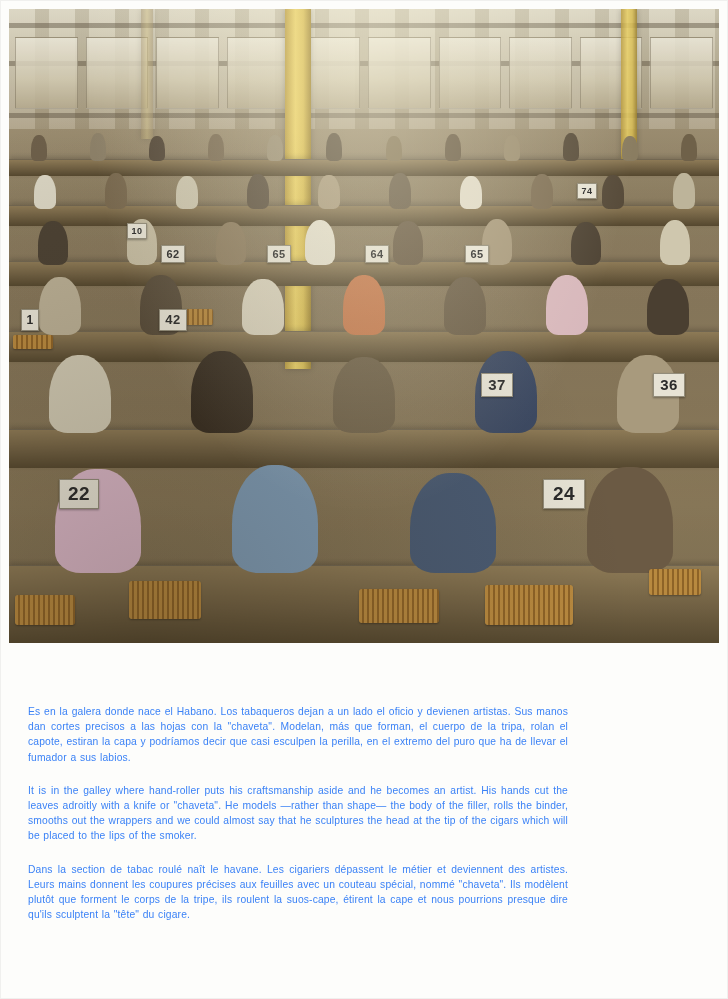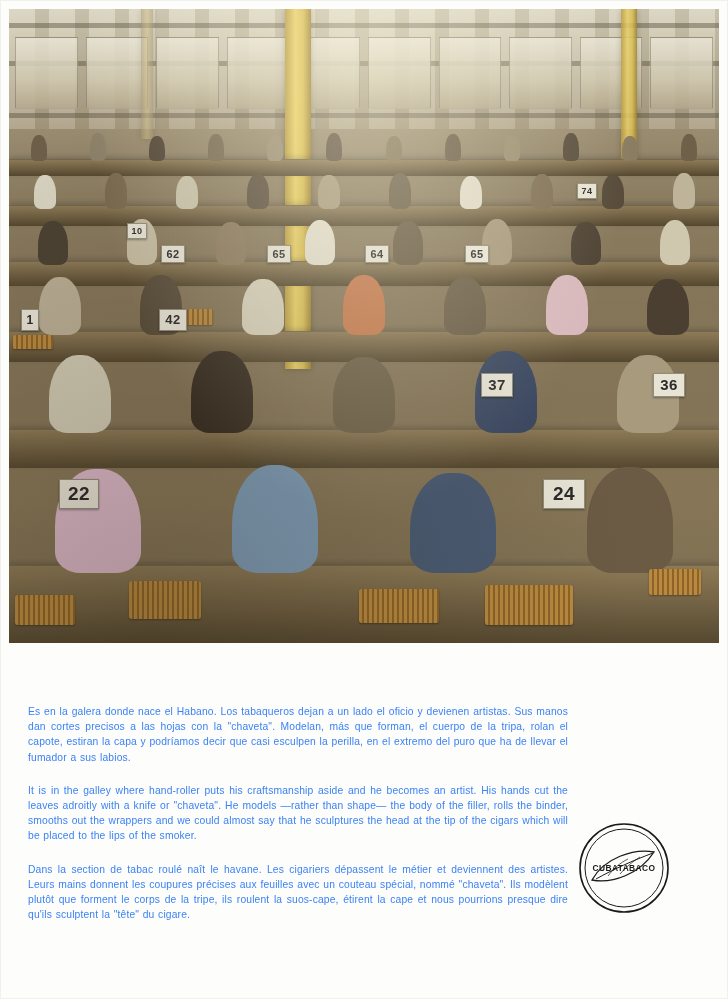--- a/index.html
+++ b/index.html
@@ -320,26 +320,15 @@
       <div class="haze"></div>
     </div>
   </div>
 
   <div class="text-col">
     <p class="para">Es en la galera donde nace el Habano.  Los tabaqueros dejan a un lado el oficio y devienen artistas.  Sus manos dan cortes precisos a las hojas con la "chaveta".  Modelan, más que forman, el cuerpo de la tripa, rolan el capote, estiran la capa y podríamos decir que casi esculpen la perilla, en el extremo del puro que ha de llevar el fumador a sus labios.</p>
     <p class="para">It is in the galley where hand-roller puts his craftsmanship aside and he becomes an artist.  His hands cut the leaves adroitly with a knife or "chaveta".  He models —rather than shape— the body of the filler, rolls the binder, smooths out the wrappers and we could almost say that he sculptures the head at the tip of the cigars which will be placed to the lips of the smoker.</p>
     <p class="para">Dans la section de tabac roulé naît le havane.  Les cigariers dépassent le métier et deviennent des artistes.  Leurs mains donnent les coupures précises aux feuilles avec un couteau spécial, nommé "chaveta".  Ils modèlent plutôt que forment le corps de la tripe, ils roulent la suos-cape, étirent la cape et nous pourrions presque dire qu'ils sculptent la "tête" du cigare.</p>
   </div>
 
-  <div class="logo">
-    <svg width="92" height="92" viewBox="0 0 92 92" aria-hidden="true">
-      <circle cx="46" cy="46" r="44" fill="none" stroke="#1a1a1a" stroke-width="1.6"></circle>
-      <circle cx="46" cy="46" r="39" fill="none" stroke="#1a1a1a" stroke-width="1"></circle>
-      <path d="M14 58 C26 36, 56 26, 76 30 C62 52, 34 62, 14 58 Z" fill="none" stroke="#1a1a1a" stroke-width="1.3"></path>
-      <path d="M18 57 C34 48, 56 38, 75 31" fill="none" stroke="#1a1a1a" stroke-width="1"></path>
-      <path d="M30 54 C36 46, 42 41, 50 37" fill="none" stroke="#1a1a1a" stroke-width="0.7"></path>
-      <path d="M42 52 C48 45, 54 40, 62 35" fill="none" stroke="#1a1a1a" stroke-width="0.7"></path>
-      <text x="46" y="49" font-family="'Liberation Sans', sans-serif" font-size="8.4" font-weight="700" letter-spacing="0.4" text-anchor="middle" fill="#1a1a1a">CUBATABACO</text>
-    </svg>
-  </div>
 
   <div class="edge"></div>
 </div>
 
 </body></html>

